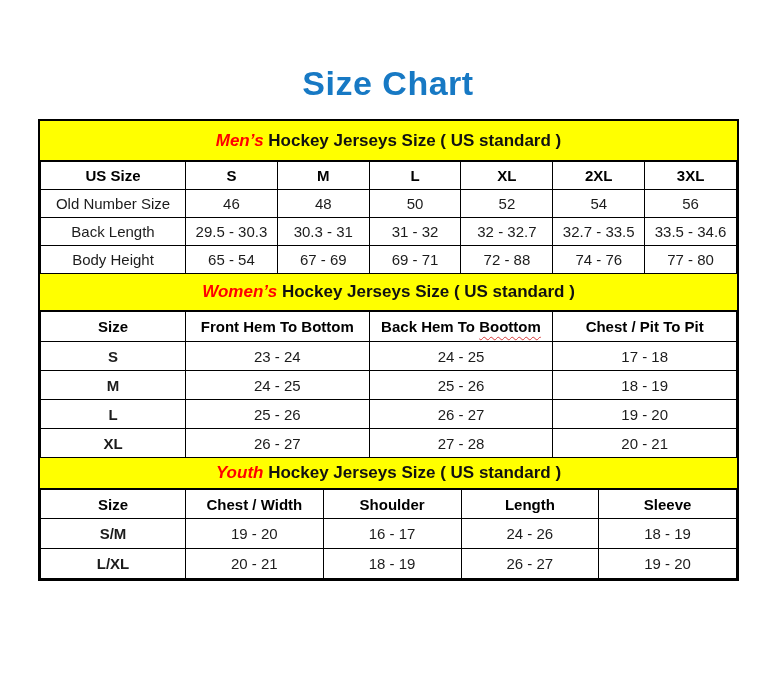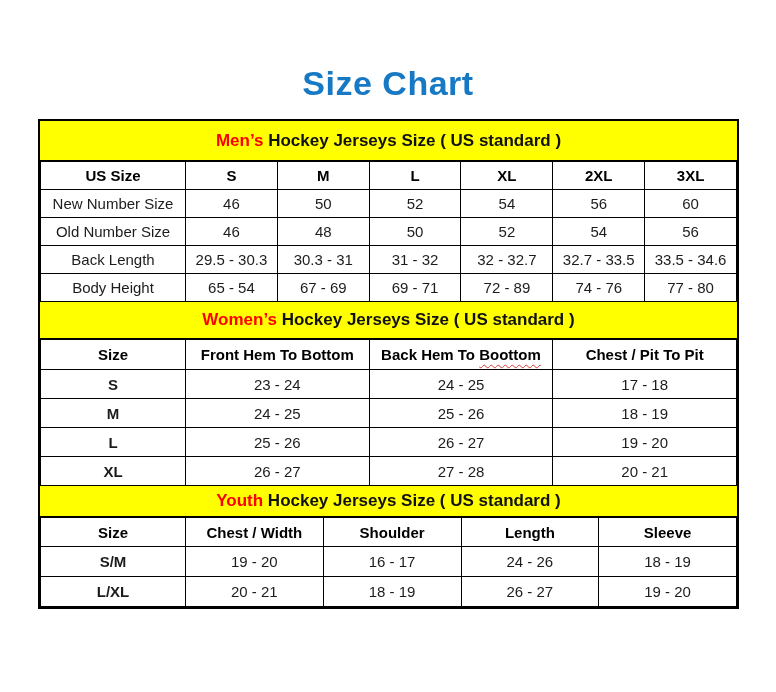--- a/index.html
+++ b/index.html
@@ -38,21 +38,21 @@
     border-bottom: 1px solid #000000;
     text-align: center;
     font-weight: bold;
     font-size: 17px;
     color: #111111;
     overflow: hidden;
   }
   .banner.men   { height: 39px; line-height: 39px; }
   .banner.women { height: 36px; line-height: 36px; }
   .banner.youth { height: 30px; line-height: 30px; }
-  .banner .accent { color: #FF0000; }
+  .banner .accent { color: #FF0000; font-style: italic; }
   table.grid {
     width: 100%;
     table-layout: fixed;
     border-collapse: collapse;
   }
   table.grid th, table.grid td {
     border: 1px solid #000000;
     text-align: center;
     vertical-align: middle;
     padding: 0 3px;
@@ -105,29 +105,20 @@
         <th>S</th>
         <th>M</th>
         <th>L</th>
         <th>XL</th>
         <th>2XL</th>
         <th>3XL</th>
       </tr>
     </thead>
     <tbody>
       <tr>
-        <td>New Number Size</td>
-        <td>46</td>
-        <td>50</td>
-        <td>52</td>
-        <td>54</td>
-        <td>56</td>
-        <td>60</td>
-      </tr>
-      <tr>
         <td>Old Number Size</td>
         <td>46</td>
         <td>48</td>
         <td>50</td>
         <td>52</td>
         <td>54</td>
         <td>56</td>
       </tr>
       <tr>
         <td>Back Length</td>
@@ -136,21 +127,21 @@
         <td>31 - 32</td>
         <td>32 - 32.7</td>
         <td>32.7 - 33.5</td>
         <td>33.5 - 34.6</td>
       </tr>
       <tr>
         <td>Body Height</td>
         <td>65 - 54</td>
         <td>67 - 69</td>
         <td>69 - 71</td>
-        <td>72 - 89</td>
+        <td>72 - 88</td>
         <td>74 - 76</td>
         <td>77 - 80</td>
       </tr>
     </tbody>
   </table>
 
   <div class="banner women"><span class="accent">Women’s</span><span> Hockey Jerseys Size ( US standard )</span></div>
 
   <table class="grid women">
     <colgroup>

